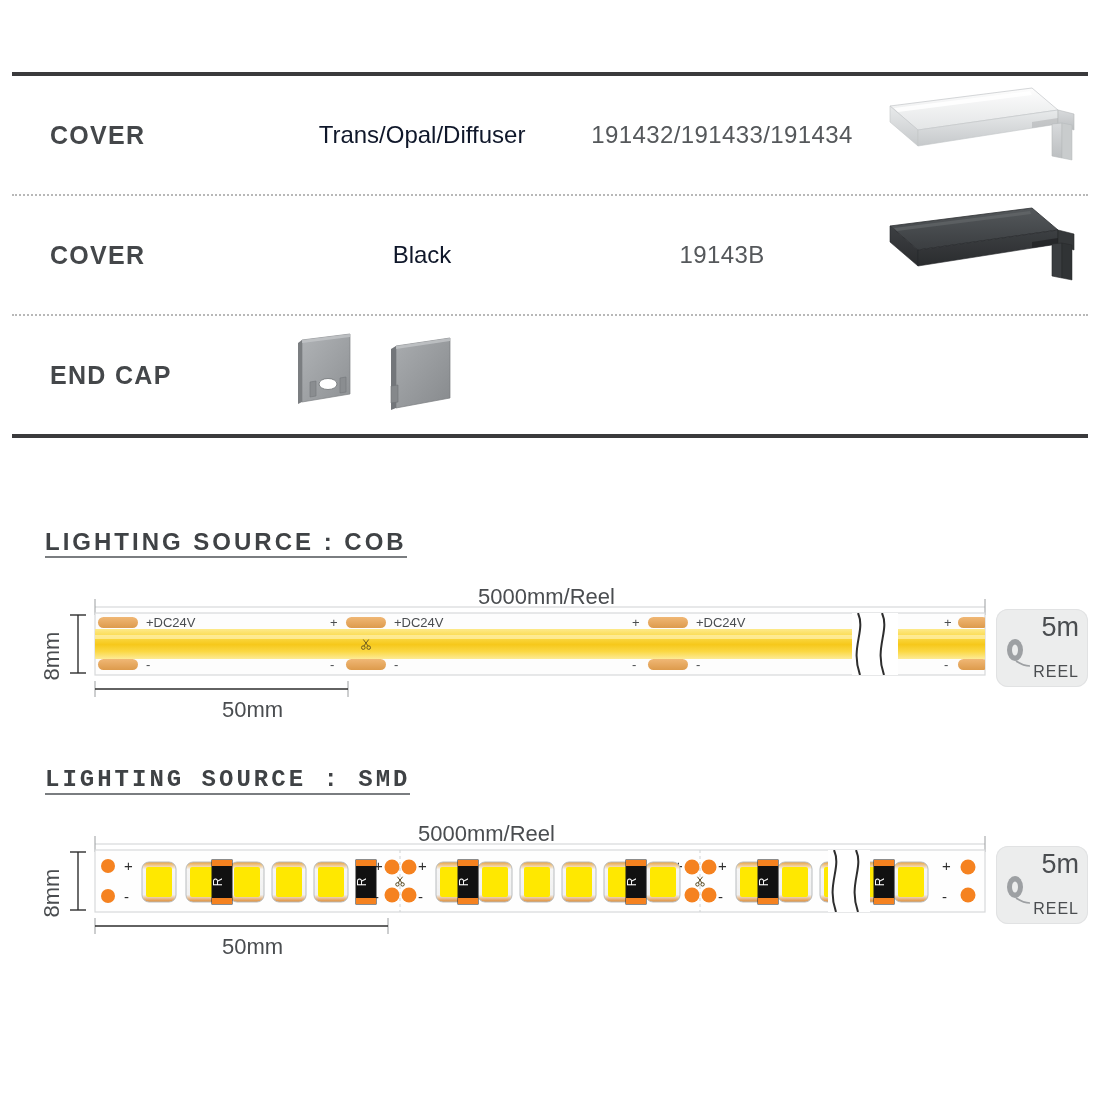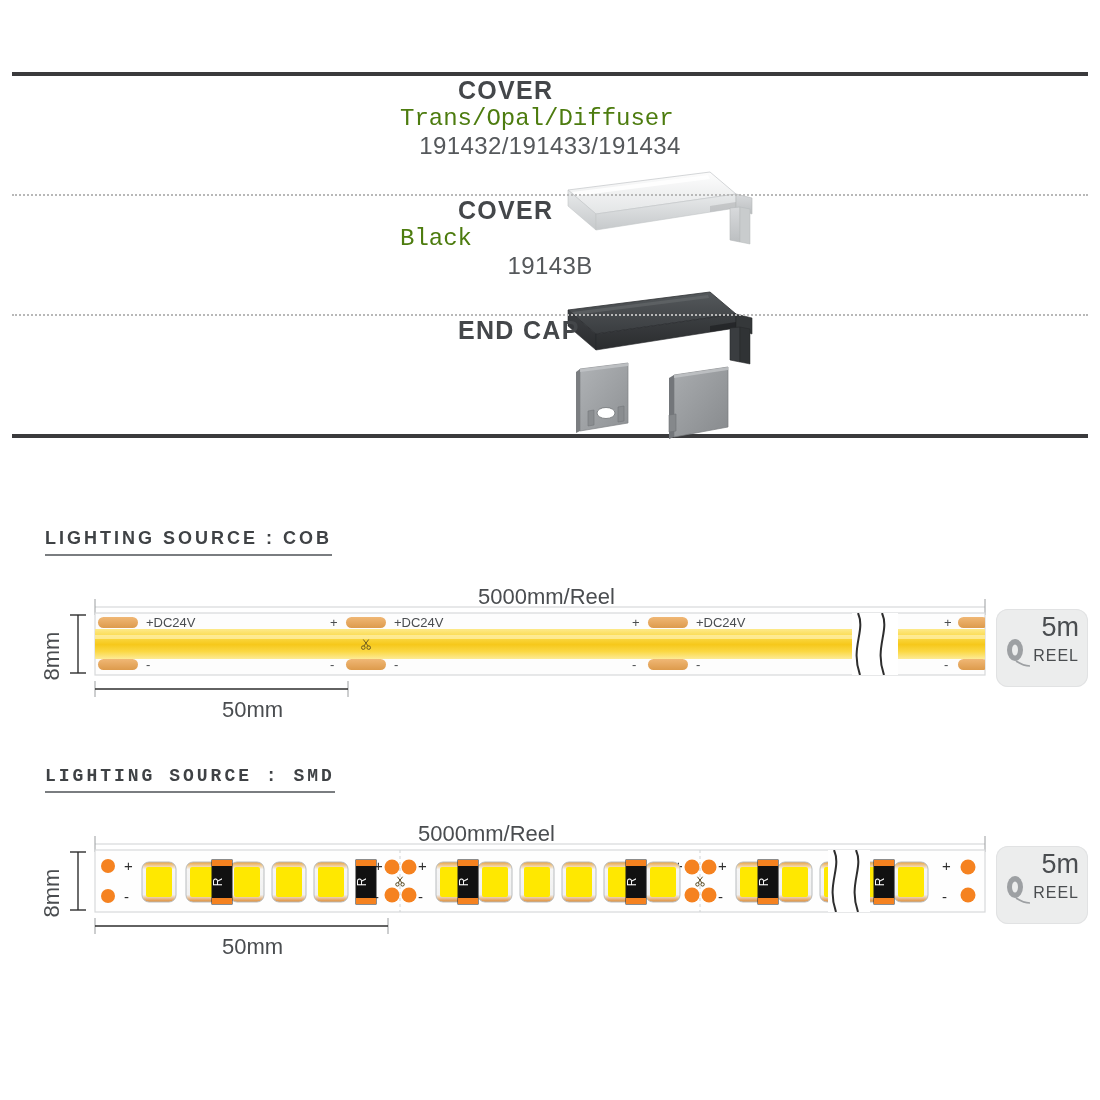--- a/index.html
+++ b/index.html
@@ -16,34 +16,33 @@
   .spec-table{
     position:absolute; left:12px; top:72px; width:1076px;
     border-top:4px solid #3a3a3c;
     border-bottom:4px solid #3a3a3c;
   }
   .spec-row{
     position:relative;
     height:118px;
     display:flex;
     align-items:center;
-    flex-direction:column;
   }
   .spec-row + .spec-row{
     border-top:2px dotted #b8b8b8;
   }
   .cell-label{
     width:260px; padding-left:38px;
     font-size:25px; font-weight:bold; letter-spacing:1.3px;
     color:#44474a;
     box-sizing:border-box;
   }
   .cell-type{
-    width:300px; text-align:left;
-    font-size:24px; color:#4d7c0f; font-weight:400;font-family:Liberation Mono, monospace;
+    width:300px; text-align:center;
+    font-size:24px; color:#0f172a; font-weight:400;
   }
   .cell-type.split{
     display:flex; justify-content:space-around; width:300px;
   }
   .cell-code{
     width:300px; text-align:center;
     font-size:24px; color:#55585b; letter-spacing:0.4px;
   }
   .cell-img{
     flex:1; height:118px; position:relative;
@@ -54,25 +53,24 @@
     position:absolute; left:10px; top:8px; width:200px; height:100px;
   }
   .profile svg{display:block;}
 
   
   .endcaps{position:absolute; left:16px; top:16px; width:190px; height:88px;}
 
   
   .sec-head{
     position:absolute;
-    font-size:18px; font-weight:bold;
+    font-size:24px; font-weight:bold;
     letter-spacing:3px;
     color:#3f4245;
     border-bottom:2px solid #7a7d80;
-    padding-bottom:5px;
     white-space:nowrap;
   }
   #head-cob{left:45px; top:528px;}
   #head-smd{left:45px; top:766px;font-family:Liberation Mono, monospace;}
 
   
   .diagram{position:absolute;}
   #diagram-cob{left:0px; top:585px; width:1100px; height:145px;}
   #diagram-smd{left:0px; top:822px; width:1100px; height:145px;}
 
@@ -94,21 +92,21 @@
     width:92px;height:78px;
     background:#eceded;
     border-radius:12px;
     box-shadow:inset 0 0 0 1px #e1e2e3;
   }
   .reel-m{
     position:absolute; right:9px; top:3px;
     font-size:27px; color:#4a4d50; font-weight:400;
   }
   .reel-t{
-    position:absolute; right:9px; top:38px;
+    position:absolute; right:9px; top:54px;
     font-size:16px; color:#4a4d50; letter-spacing:1px;
   }
   .reel-icon{
     position:absolute; left:8px; top:26px; width:26px;height:34px;
   }
 
   .strip-svg{position:absolute; left:0; top:0;}
 </style>
 </head>
 <body>

